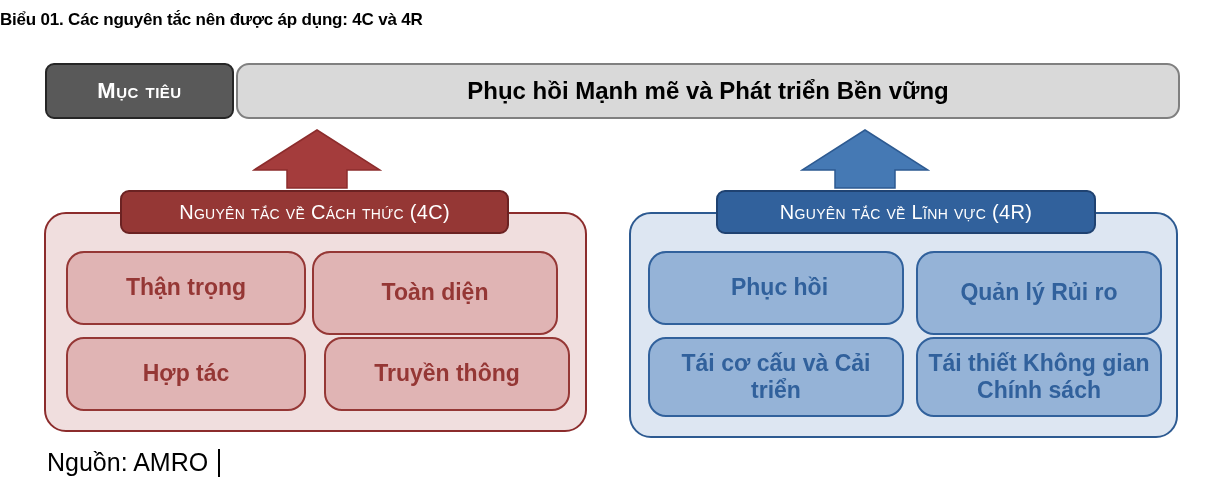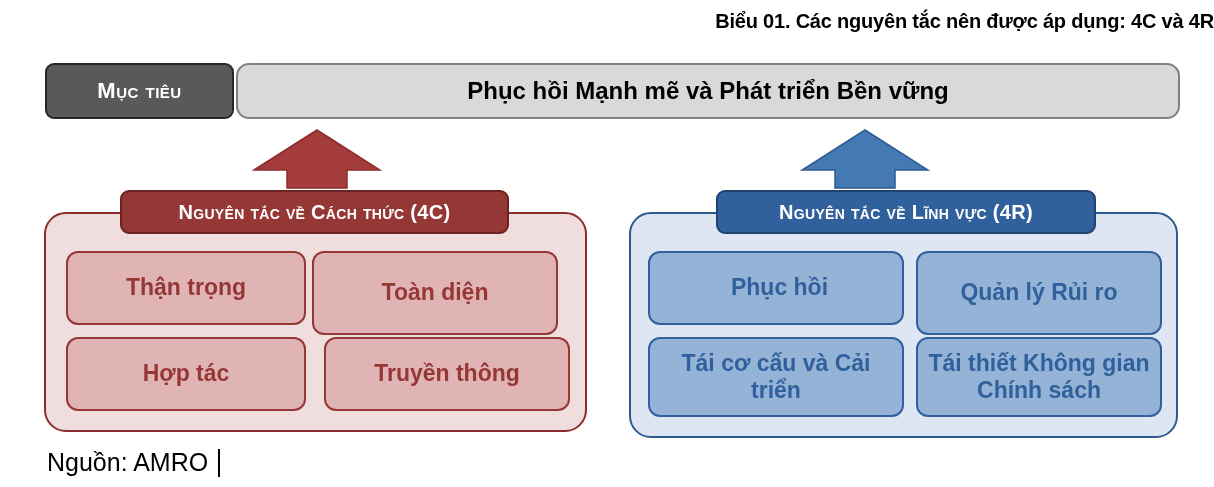--- a/index.html
+++ b/index.html
@@ -14,22 +14,22 @@
     font-family: "Liberation Sans", sans-serif;
     overflow: hidden;
   }
 
   
   #chart-title {
     position: absolute;
     left: 0;
     top: 10px;
     width: 1214px;
-    text-align: right;
-    font-size: 20px;
+    text-align: left;
+    font-size: 17px;
     font-weight: bold;
     color: #000000;
     letter-spacing: -0.2px;
   }
 
   
   #objective-row {
     position: absolute;
     left: 45px;
     top: 63px;
@@ -108,21 +108,21 @@
   
   .group-header {
     position: absolute;
     box-sizing: border-box;
     height: 44px;
     border-radius: 9px;
     display: flex;
     align-items: center;
     justify-content: center;
     color: #ffffff;
-    font-weight: bold;
+    font-weight: normal;
     font-size: 20px;
     font-variant: small-caps;
     letter-spacing: 0.3px;
     white-space: nowrap;
   }
   #header-4c {
     left: 120px;
     top: 190px;
     width: 389px;
     background: #953735;
@@ -133,21 +133,21 @@
     top: 190px;
     width: 380px;
     background: #31619c;
     border: 2px solid #1f4271;
   }
 
   
   .item-box {
     position: absolute;
     box-sizing: border-box;
-    border-radius: 12px;
+    border-radius: 18px;
     display: flex;
     align-items: center;
     justify-content: center;
     text-align: center;
     font-weight: bold;
     font-size: 23px;
     line-height: 1.18;
     padding: 0 8px;
   }
   .item-red {

